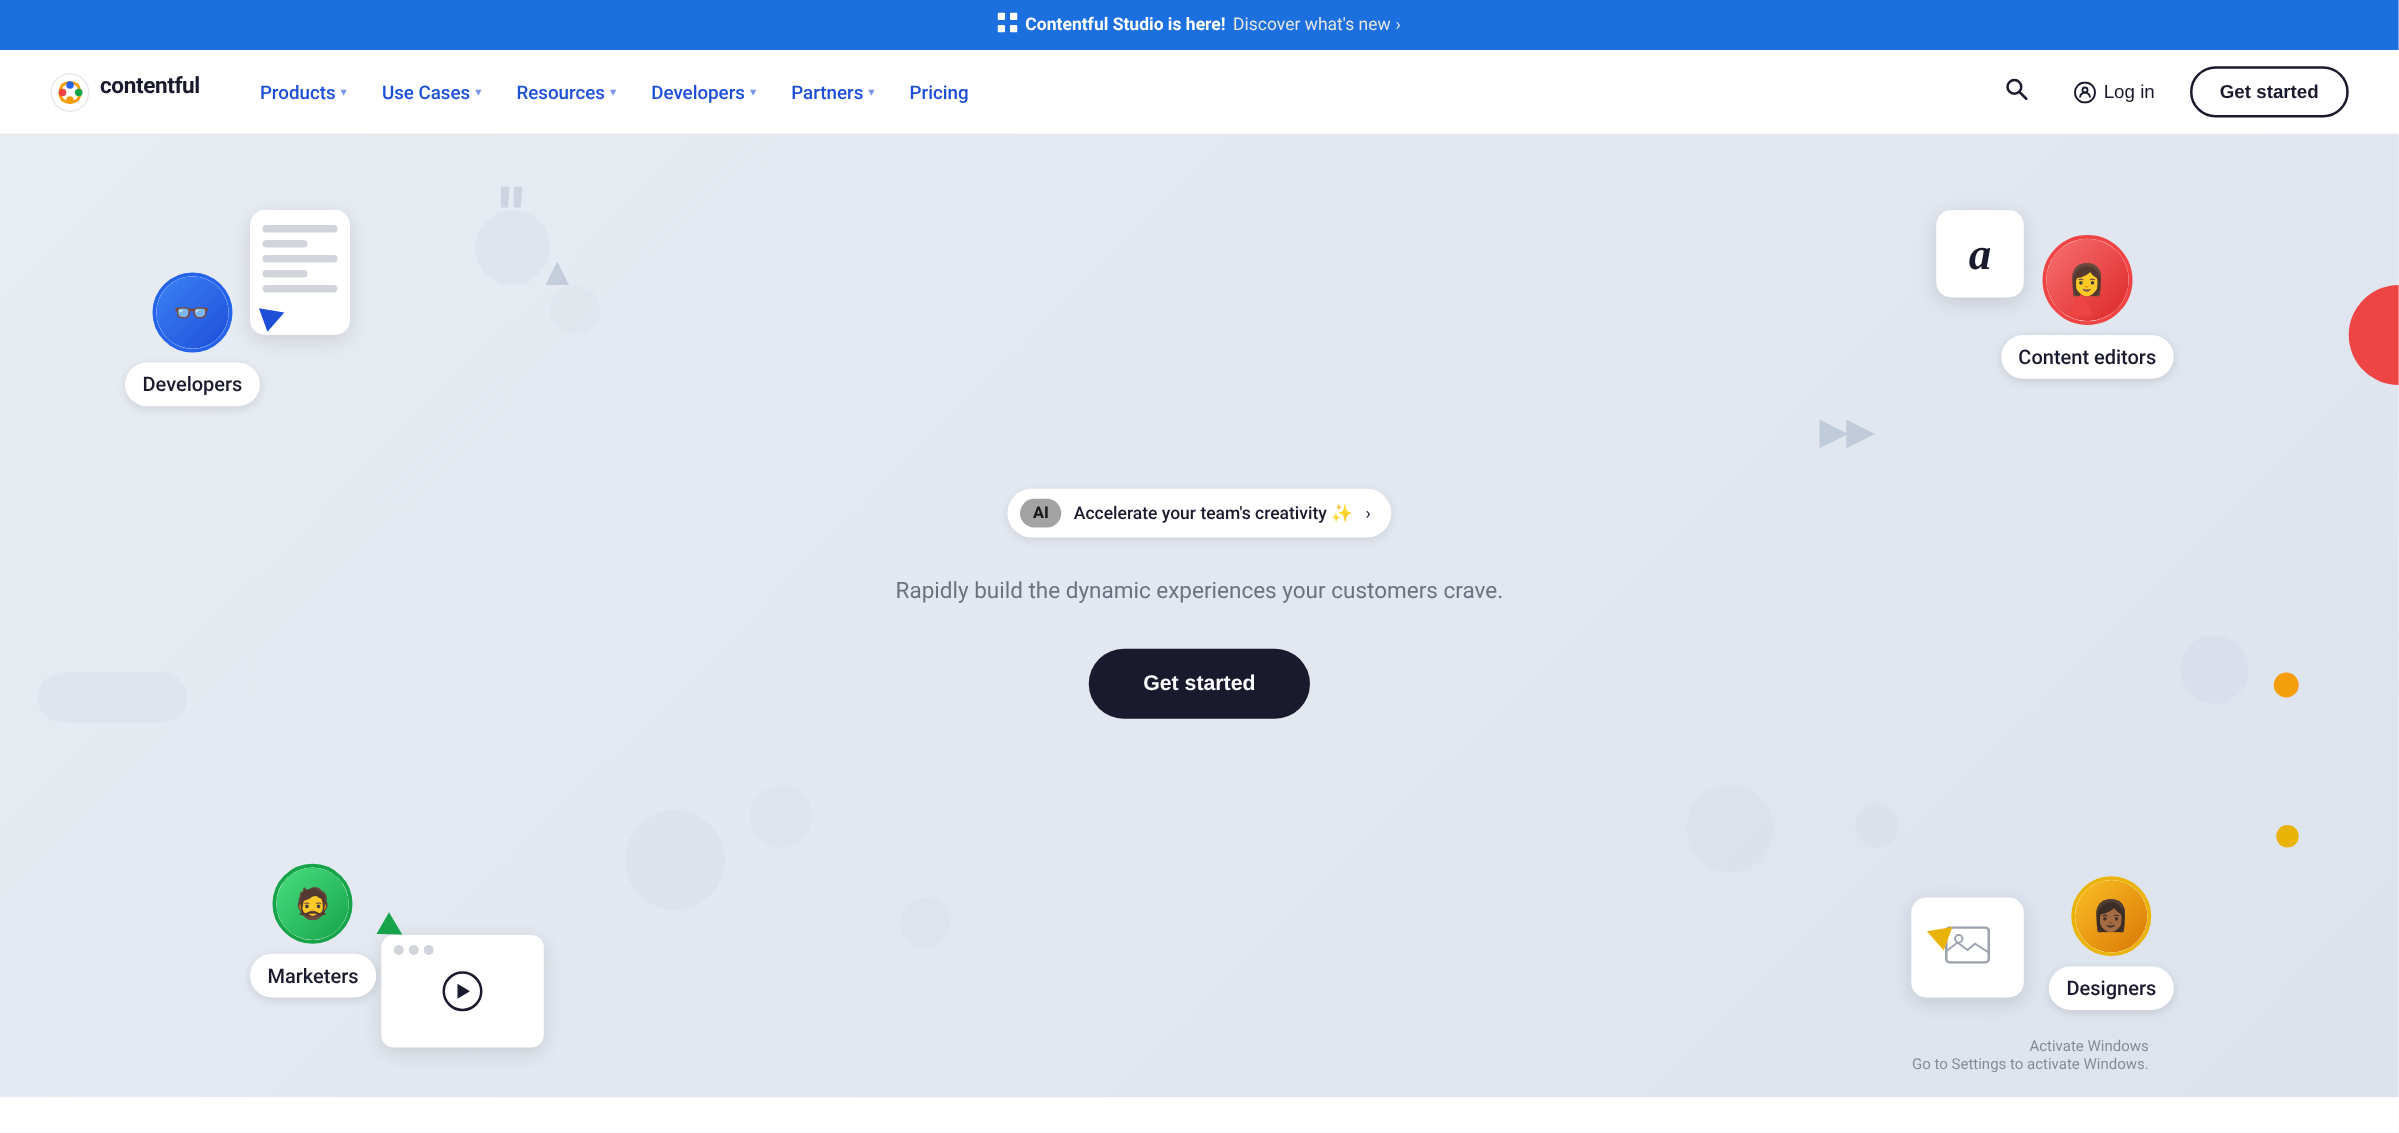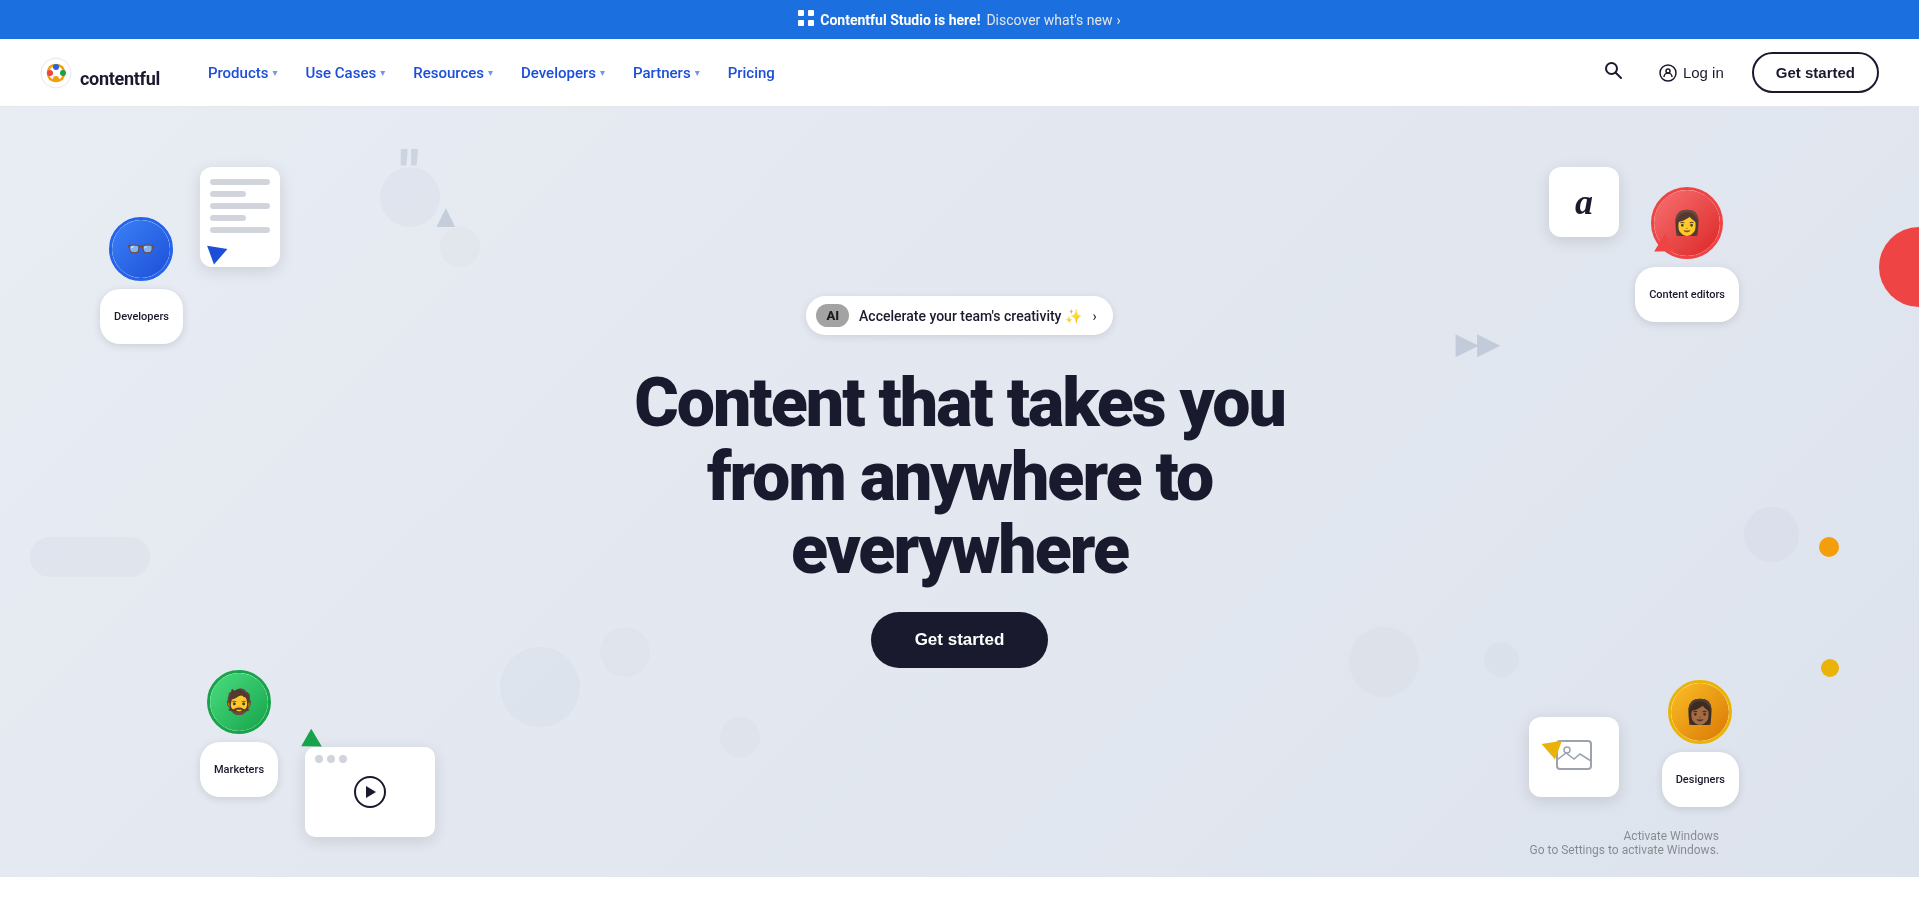--- a/index.html
+++ b/index.html
@@ -41,21 +41,21 @@
       top: 0;
       z-index: 100;
     }
     .navbar-left {
       display: flex;
       align-items: center;
       gap: 36px;
     }
     .logo {
       display: flex;
-      align-items: flex-end;
+      align-items: flex-start;
       gap: 8px;
       text-decoration: none;
     }
     .logo-icon {
       width: 32px;
       height: 32px;
     }
     .logo-text {
       font-size: 18px;
       font-weight: 700;
@@ -217,22 +217,22 @@
     .persona-avatar {
       border-radius: 50%;
       overflow: hidden;
       display: flex;
       align-items: center;
       justify-content: center;
     }
     .persona-label {
       background: #fff;
       border-radius: 20px;
-      padding: 21px 14px;
-      font-size: 11px;
+      padding: 8px 14px;
+      font-size: 16px;
       font-weight: 500;
       color: #1a1a2e;
       box-shadow: 0 2px 8px rgba(0,0,0,0.12);
       white-space: nowrap;
     }
 
     
     .dev-card {
       top: 110px;
       left: 100px;
@@ -663,27 +663,23 @@
 
   <div class="hero-content">
     
     <div class="ai-badge">
       <span class="ai-label">AI</span>
       <span class="ai-text">Accelerate your team's creativity ✨</span>
       <span class="ai-arrow">›</span>
     </div>
 
     
-    <h1 class="hero-title">
-      <span>Content that takes you</span><br>
-      <span>from anywhere to</span><br>
-      <span>everywhere</span>
-    </h1>
-
-    
+
+    
+    <p class="hero-subtitle">Rapidly build the dynamic experiences your customers crave.</p>
 
     
     <button class="hero-cta">Get started</button>
   </div>
 
   <div class="win-watermark">
     <p>Activate Windows</p>
     <p>Go to Settings to activate Windows.</p>
   </div>
 </section>

